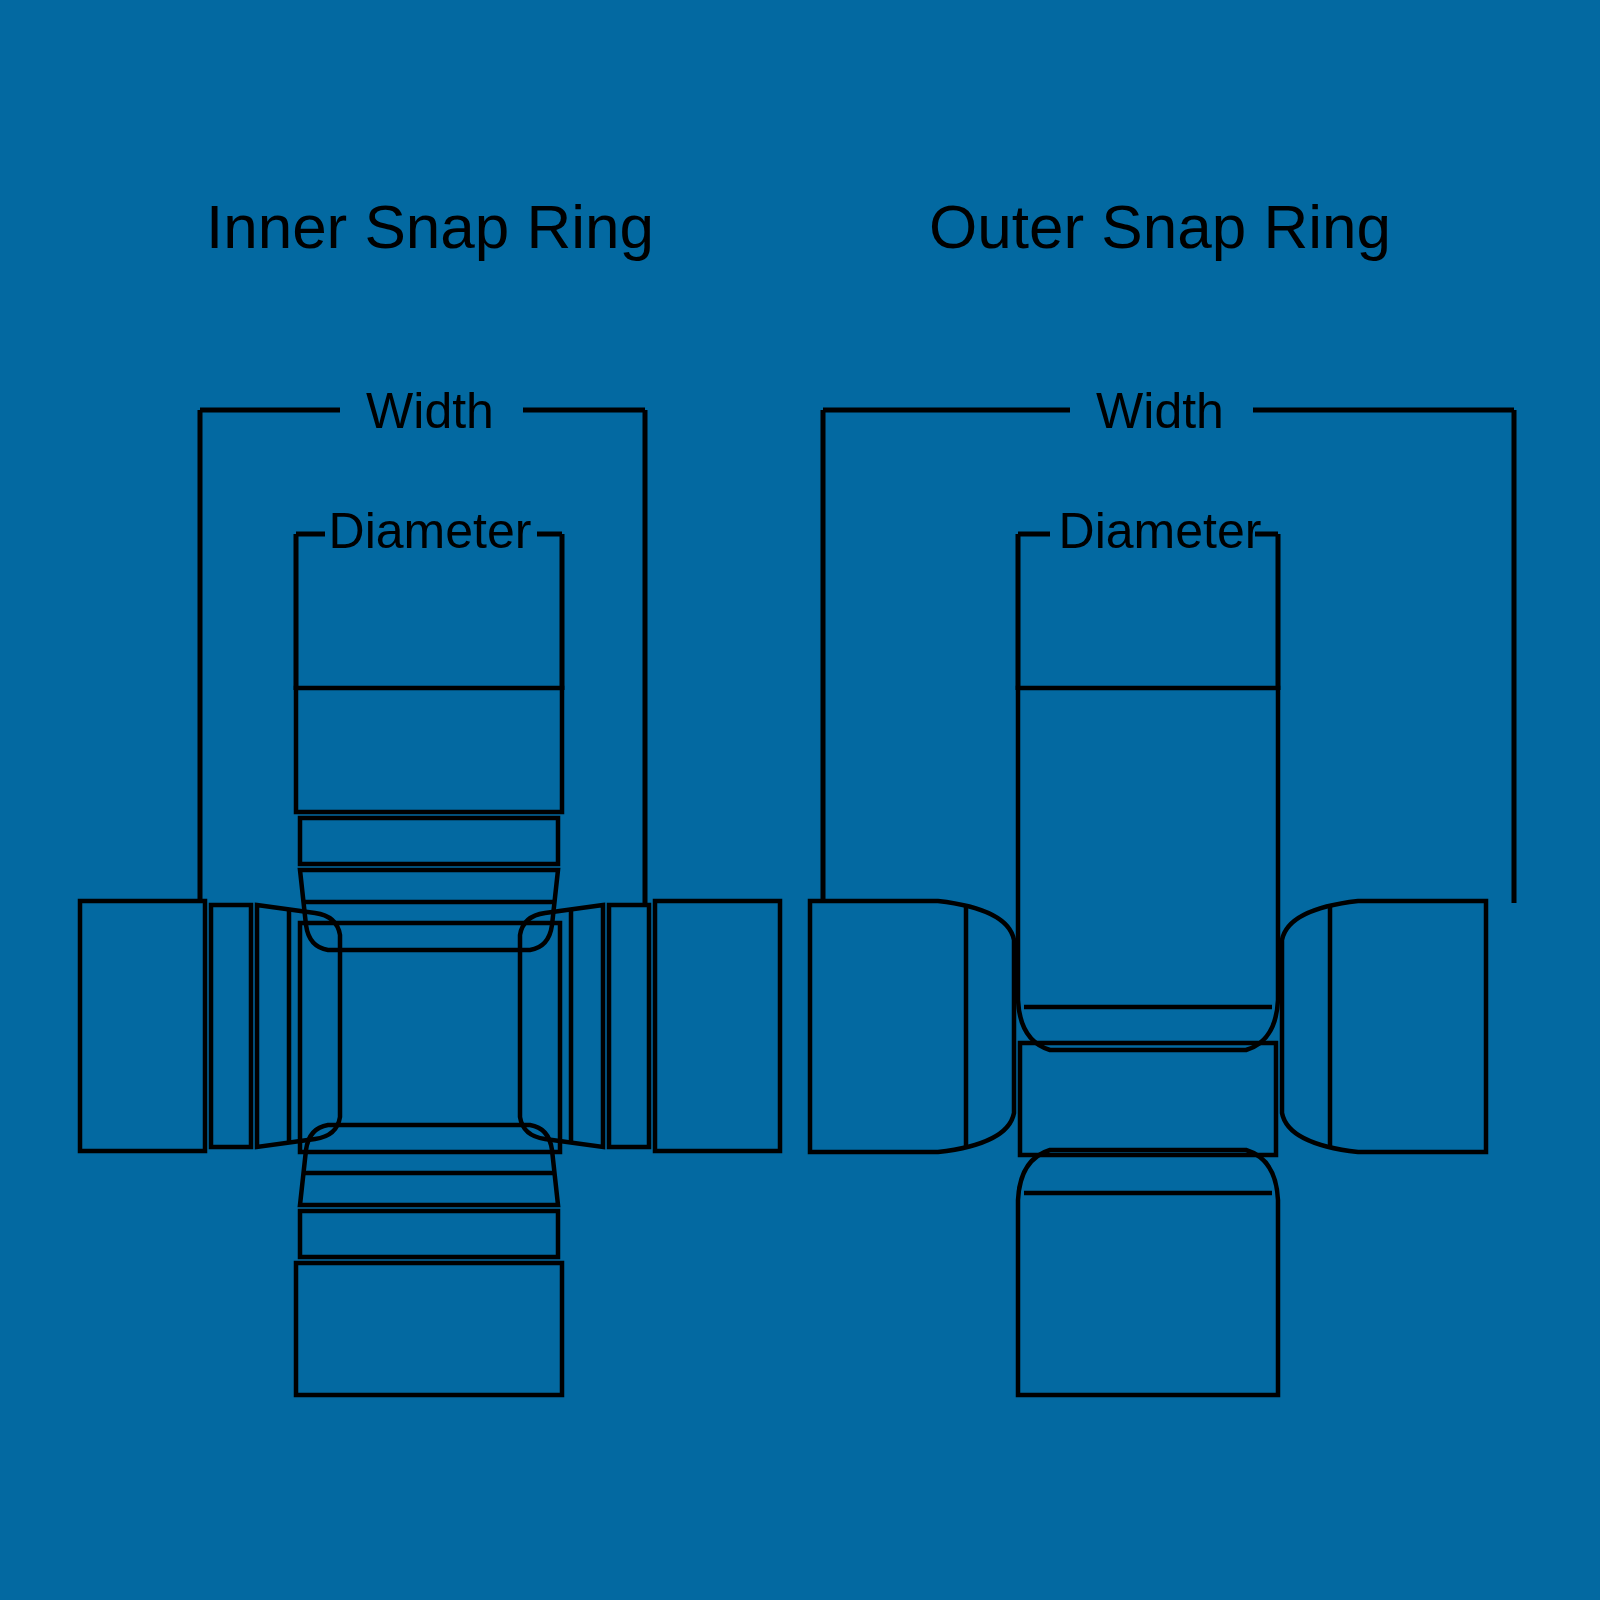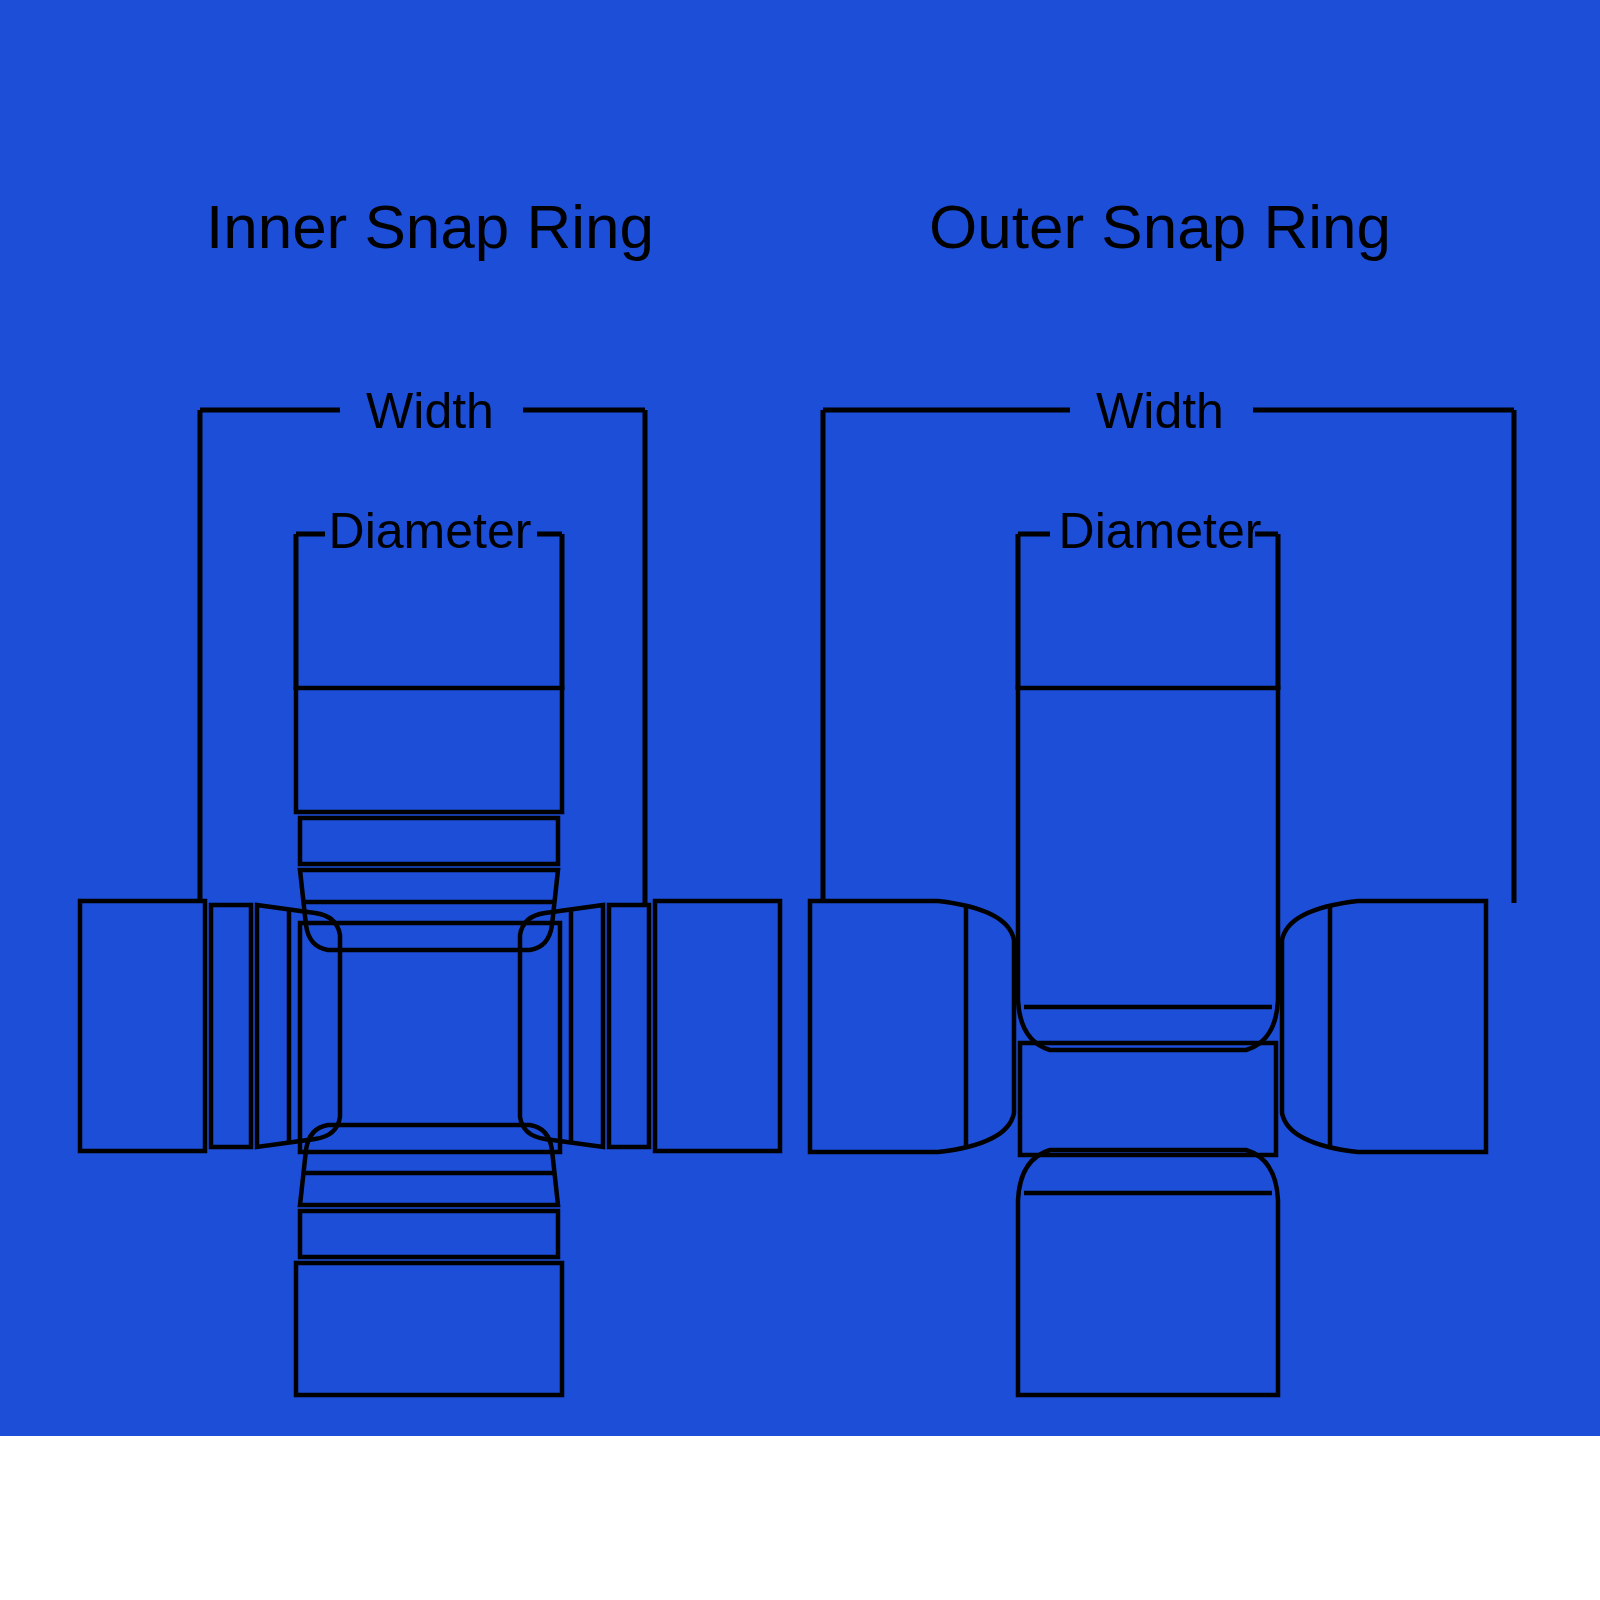--- a/index.html
+++ b/index.html
@@ -9,22 +9,22 @@
   }
   body {
     width: 1600px;
     height: 1600px;
     font-family: "Liberation Sans", sans-serif;
     overflow: hidden;
   }
   #stage {
     position: relative;
     width: 1600px;
-    height: 1436px;
-    background: #1d4ed8;
+    height: 1600px;
+    background: #0369a1;
   }
   svg.diagram {
     position: absolute;
     left: 0;
     top: 0;
     width: 1600px;
     height: 1600px;
     display: block;
   }
   .ujoint-line {

